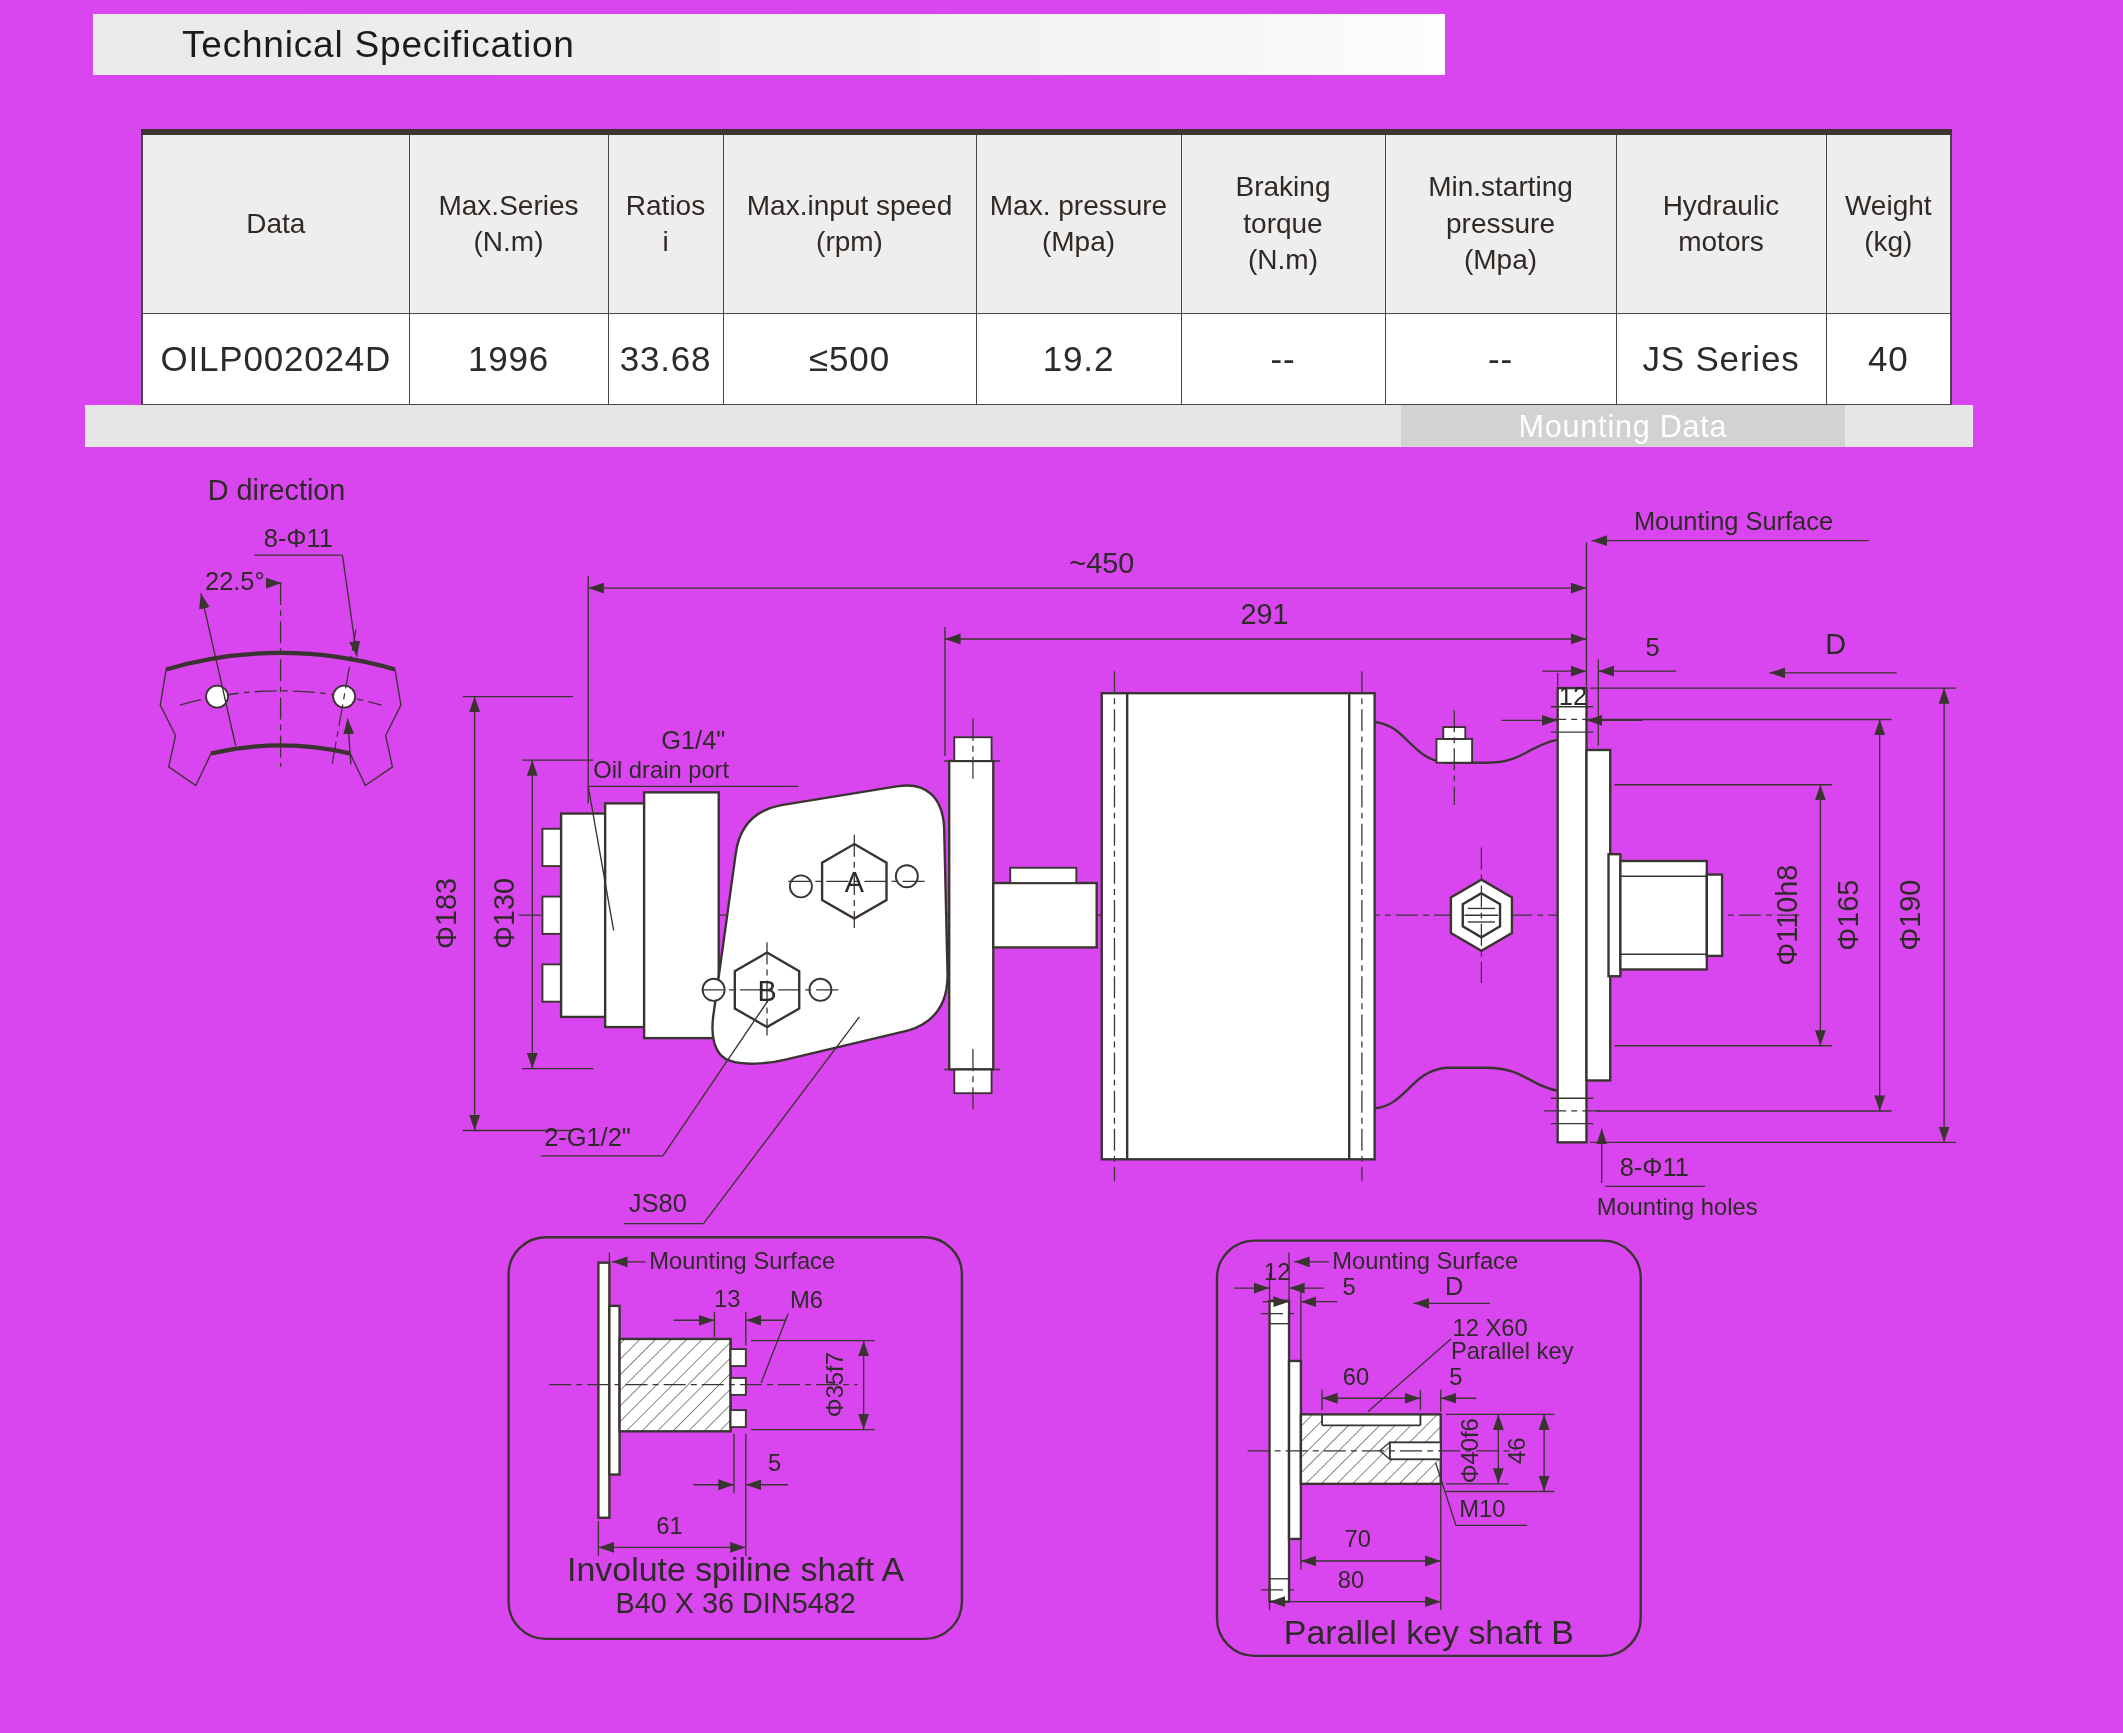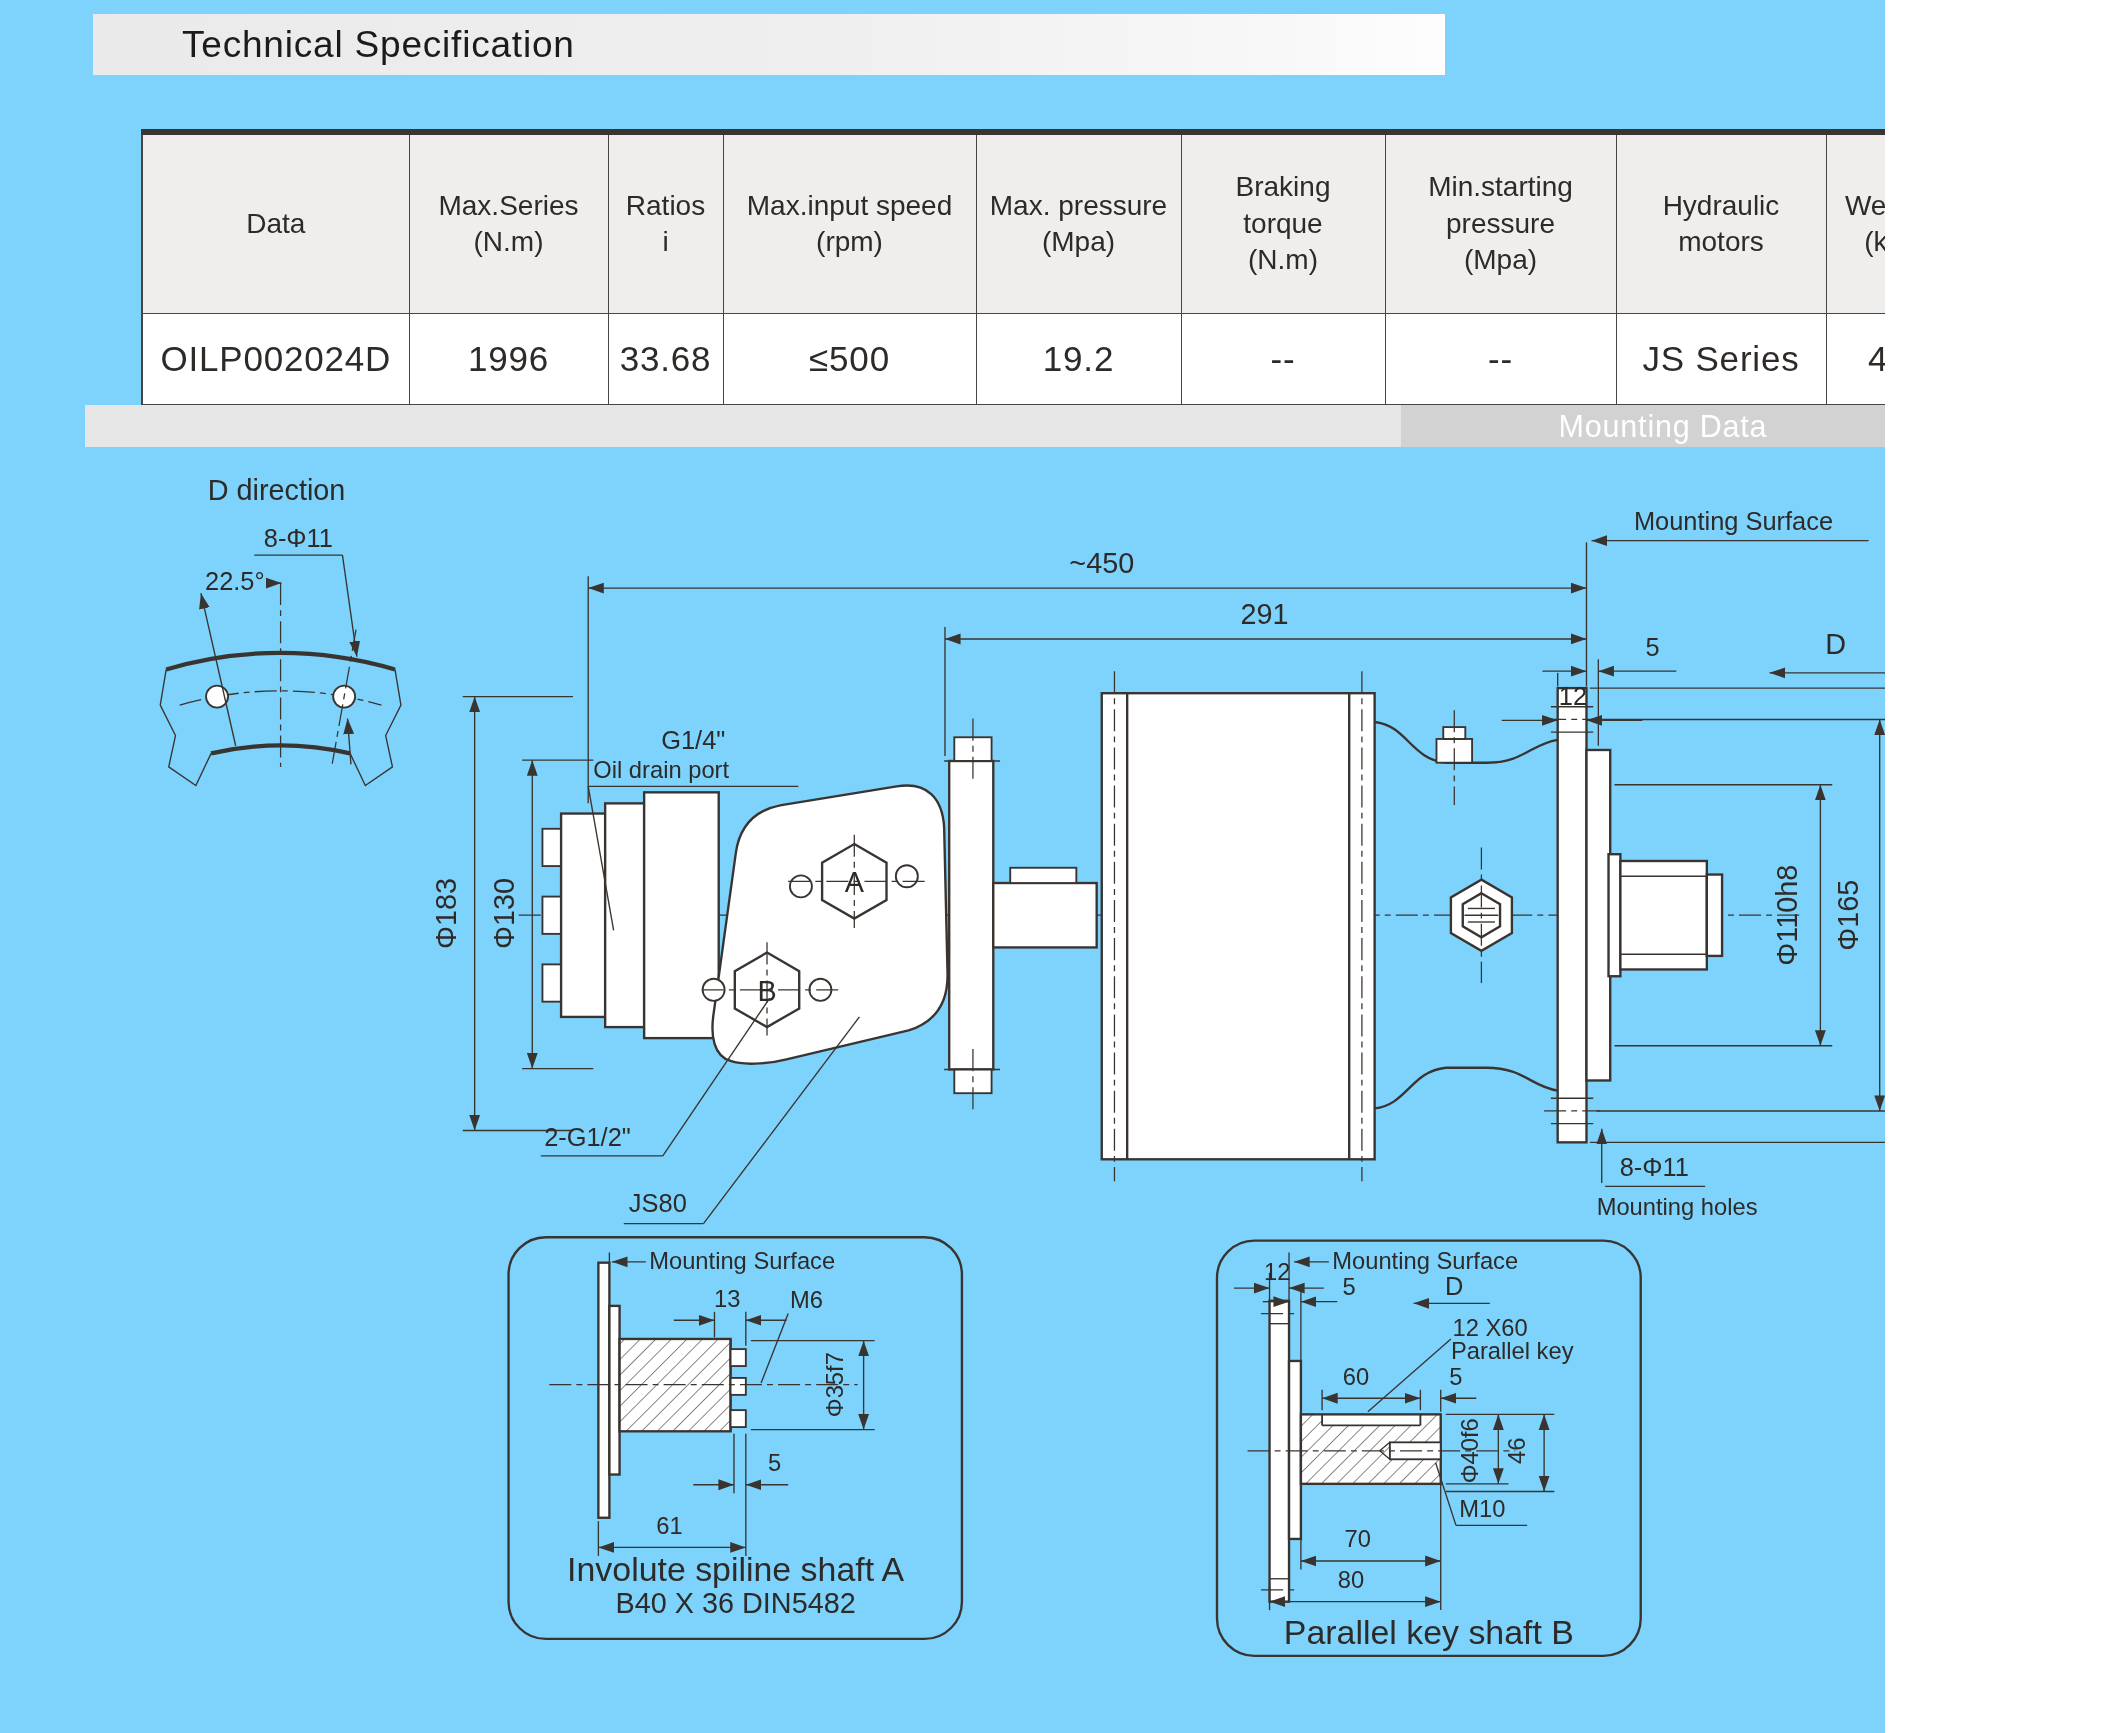--- a/index.html
+++ b/index.html
@@ -1,29 +1,29 @@
 <!DOCTYPE html>
 <html style="font-size:13.6px"><head>
 <meta charset="utf-8">
 <style>
   html,body{margin:0;padding:0;background:#fff;}
-  .page{position:relative;width:1885px;height:1733px;background:#7dd3fc;overflow:hidden;
+  .page{position:relative;width:2123px;height:1733px;background:#d946ef;overflow:hidden;
         font-family:"Liberation Sans",sans-serif;color:#2e2a28;}
   .title-band{position:absolute;left:93px;top:13.6px;width:1352px;height:61px;
               background:linear-gradient(90deg,#eaeaea 0%,#efefef 55%,#f7f7f7 85%,#fdfdfd 100%);}
   .title{position:absolute;left:89px;top:10.2px;font-size:37px;color:#1d1a19;letter-spacing:0.8px;}
   table.spec{position:absolute;left:141px;top:129px;width:1810px;border-collapse:collapse;
              table-layout:fixed;border:2.5px solid #4a4442;border-top:6px solid #3b3634;}
   table.spec th,table.spec td{border:1.7px solid #4a4442;text-align:center;vertical-align:middle;
              font-weight:normal;color:#2e2a28;}
   table.spec th{background:#efeeed;font-size:28px;line-height:1.3;white-space:pre-line;height:176px;}
   table.spec td{background:#fff;font-size:35px;height:88px;letter-spacing:0.8px;}
   .banner{position:absolute;left:85px;top:405px;width:1888px;height:42px;background:#e6e6e6;}
   .banner-box{position:absolute;left:1316px;top:0;width:444px;height:42px;background:#d2d2d2;
-              display:flex;align-items:center;justify-content:center;padding-left:40px;}
+              display:flex;align-items:center;justify-content:center;}
   .banner-box span{color:#ffffff;font-size:30.5px;letter-spacing:0.8px;}
   svg.drawing{position:absolute;left:0;top:0;width:2123px;height:1733px;}
   svg.drawing text{fill:#2e2a28;font-family:"Liberation Sans",sans-serif;}
   .ol{fill:#ffffff;stroke:#3a3431;stroke-width:2.8;}
   .ol2{fill:none;stroke:#3a3431;stroke-width:2.8;}
   .w2{fill:#ffffff;stroke:#3a3431;stroke-width:2.2;}
   .thin{stroke:#3a3431;stroke-width:1.6;fill:none;}
   .bold{fill:none;stroke:#3a3431;stroke-width:5;}
   .cl{stroke:#3a3431;stroke-width:1.5;fill:none;stroke-dasharray:26 6 7 6;}
   .t28{font-size:28px;} .t30{font-size:30px;} .t34{font-size:34px;} .t40{font-size:40px;}

